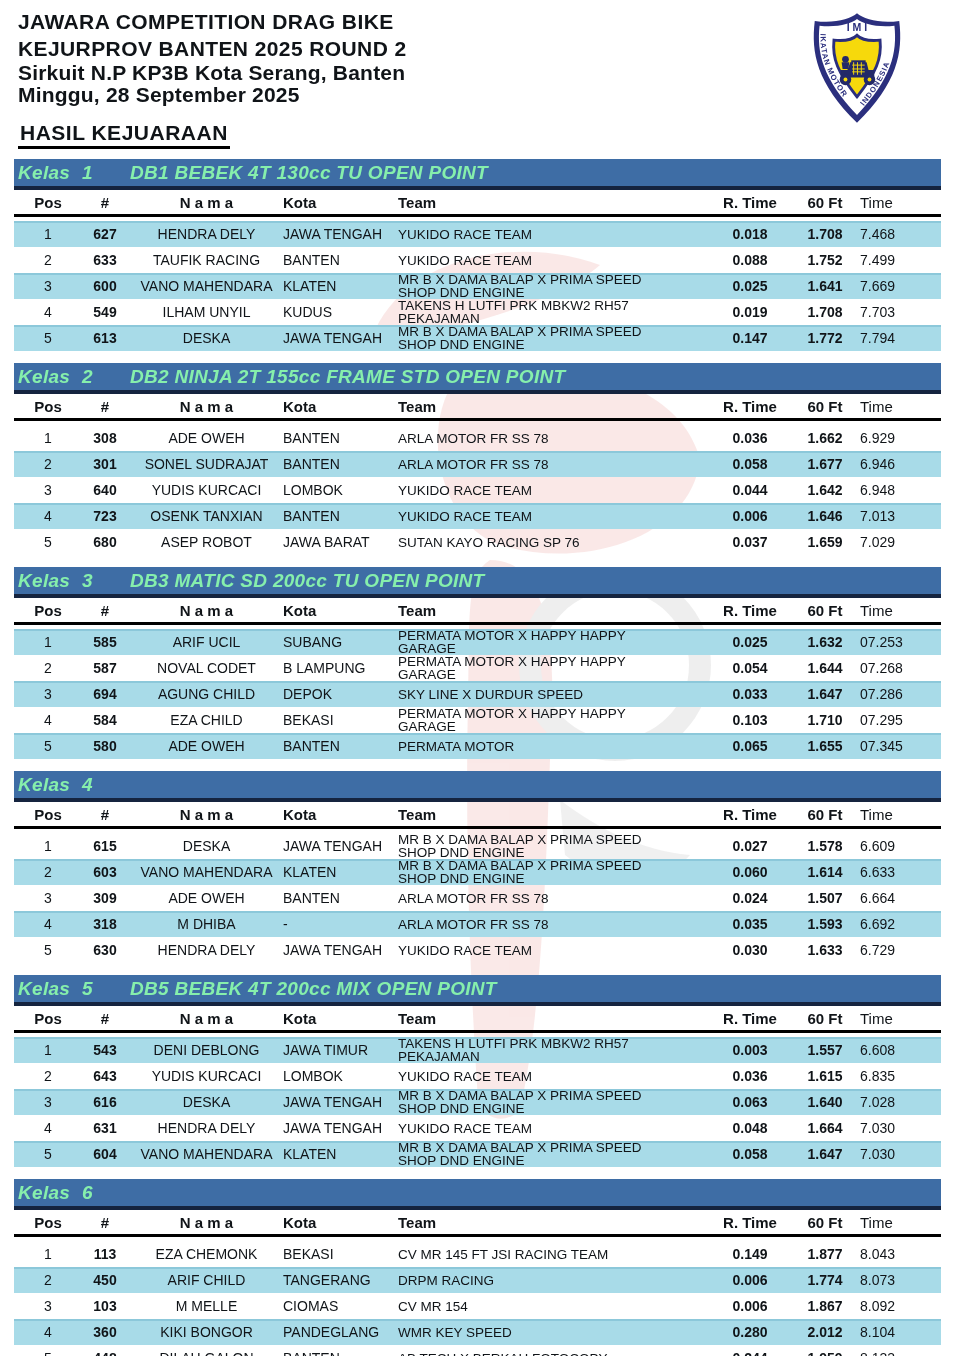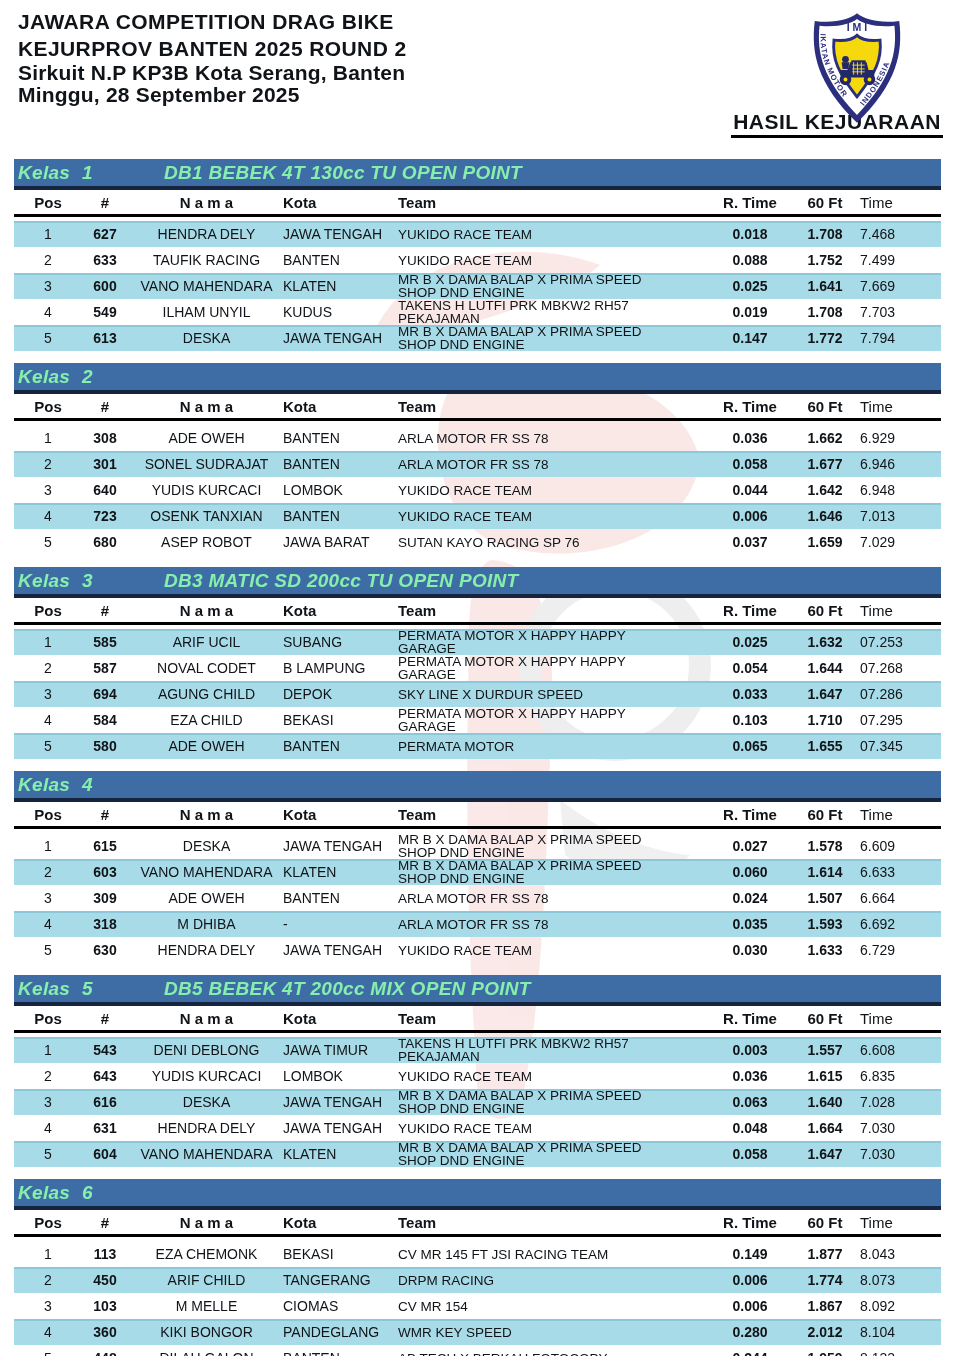--- a/index.html
+++ b/index.html
@@ -9,34 +9,34 @@
     position:relative;overflow:hidden;
   }
   .page{position:relative;width:955px;height:1356px;}
   
   .watermark{position:absolute;left:0;top:0;z-index:0;pointer-events:none;}
   
   .content{position:relative;z-index:1;}
   .hdr{position:relative;padding:8px 12px 0 18px;height:159px;box-sizing:border-box;}
   .t-big{font-size:21px;font-weight:bold;letter-spacing:.4px;line-height:27px;}
   .t-small{font-size:21px;font-weight:bold;letter-spacing:.2px;line-height:22px;}
-  .hasil-wrap{text-align:right;margin-top:4px;}
+  .hasil-wrap{text-align:left;margin-top:15px;}
   .hasil{display:inline-block;font-size:21px;font-weight:bold;letter-spacing:.5px;
          border-bottom:3px solid #000;padding:0 2px 1px 2px;}
   .logo{position:absolute;top:12px;right:50px;width:96px;height:112px;}
   
   .ktable{margin:0 14px 12px 14px;width:927px;}
   .kbar{
     background:#3e6da5;border-bottom:4px solid #15243f;height:27px;
     display:flex;align-items:center;color:#86efac;font-weight:bold;font-style:italic;
     font-size:19px;letter-spacing:.3px;
   }
   .klabel{margin-left:4px;width:64px;}
   .knum{width:48px;}
-  .ktitle{white-space:nowrap;margin-left:34px;}
+  .ktitle{white-space:nowrap;}
   .cols{display:flex;height:24px;align-items:center;font-weight:bold;font-size:15px;
         border-bottom:3px solid #000;}
   .rows{padding-top:4px;}
   .row{display:flex;height:26px;align-items:center;font-size:14px;}
   .row.hl{background:#a8dbe8;box-shadow:inset 0 2px 0 #8cc8da;}
   .c{box-sizing:border-box;}
   .w-pos  {width:68px;text-align:center;}
   .w-num  {width:46px;text-align:center;font-weight:bold;}
   .w-nama {width:155px;text-align:center;padding-left:2px;}
   .w-kota {width:115px;text-align:left;}
@@ -173,20 +173,21 @@
     <span class="c w-ft60">1.772</span>
     <span class="c w-time">7.794</span>
   </div>
 </div>
   </section>
 
   <section class="ktable">
     <div class="kbar">
       <span class="klabel">Kelas</span>
       <span class="knum">2</span>
+      <span class="ktitle">DB2 NINJA 2T 155cc FRAME STD OPEN POINT</span>
     </div>
     <div class="cols">
       <span class="c w-pos">Pos</span>
       <span class="c w-num">#</span>
       <span class="c w-nama">N a m a</span>
       <span class="c w-kota">Kota</span>
       <span class="c w-team">Team</span>
       <span class="c w-rtime">R. Time</span>
       <span class="c w-ft60">60 Ft</span>
       <span class="c w-time">Time</span>

